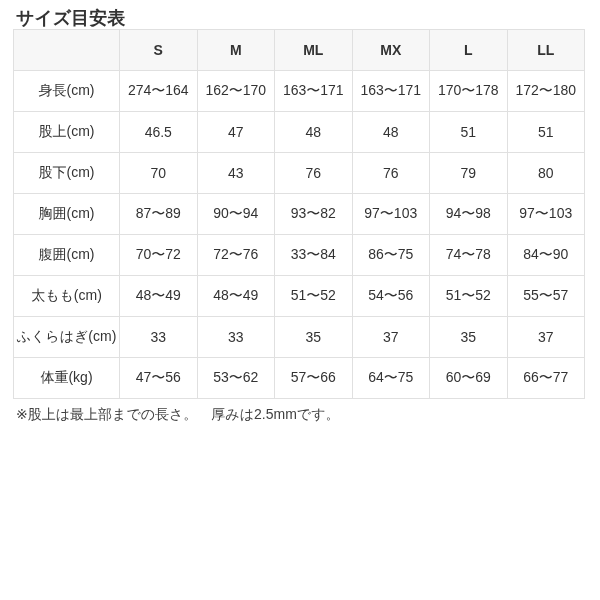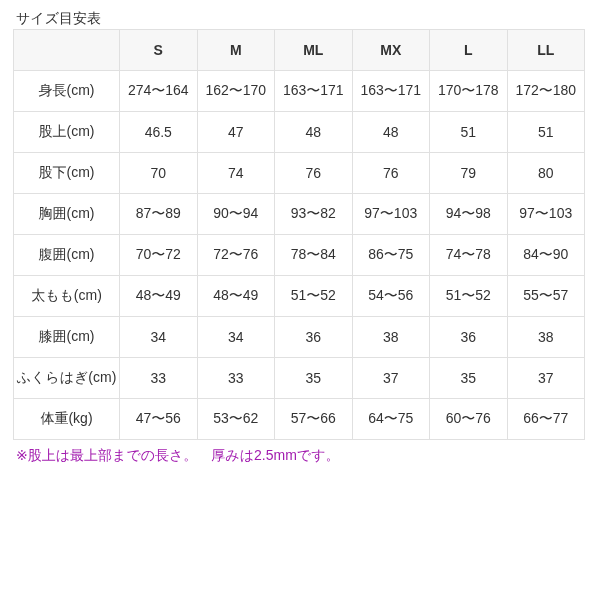--- a/index.html
+++ b/index.html
@@ -12,23 +12,23 @@
     font-family: "Liberation Sans", "DejaVu Sans", sans-serif;
     color: #333333;
     overflow: hidden;
   }
   .page {
     width: 600px;
     height: 600px;
   }
   .title {
     margin: 8px 0 0 16px;
-    font-size: 14px;
+    font-size: 18px;
     line-height: 20px;
-    font-weight: normal;
+    font-weight: bold;
     color: #333333;
   }
   table.size-table {
     border-collapse: collapse;
     table-layout: fixed;
     margin: 1px 0 0 13px;
     width: 571px;
   }
   table.size-table th,
   table.size-table td {
@@ -45,21 +45,21 @@
   }
   table.size-table thead th {
     background: #f7f7f7;
     font-weight: bold;
     color: #333333;
   }
   .footnote {
     margin: 6px 0 0 16px;
     font-size: 14px;
     line-height: 18px;
-    color: #a21caf;
+    color: #404040;
   }
 </style>
 </head>
 <body>
 
 <div class="page">
   <div class="title">サイズ目安表</div>
 
   <table class="size-table">
     <colgroup>
@@ -97,77 +97,68 @@
           <td>46.5</td>
           <td>47</td>
           <td>48</td>
           <td>48</td>
           <td>51</td>
           <td>51</td>
         </tr>
         <tr>
           <td>股下(cm)</td>
           <td>70</td>
-          <td>74</td>
+          <td>43</td>
           <td>76</td>
           <td>76</td>
           <td>79</td>
           <td>80</td>
         </tr>
         <tr>
           <td>胸囲(cm)</td>
           <td>87〜89</td>
           <td>90〜94</td>
           <td>93〜82</td>
           <td>97〜103</td>
           <td>94〜98</td>
           <td>97〜103</td>
         </tr>
         <tr>
           <td>腹囲(cm)</td>
           <td>70〜72</td>
           <td>72〜76</td>
-          <td>78〜84</td>
+          <td>33〜84</td>
           <td>86〜75</td>
           <td>74〜78</td>
           <td>84〜90</td>
         </tr>
         <tr>
           <td>太もも(cm)</td>
           <td>48〜49</td>
           <td>48〜49</td>
           <td>51〜52</td>
           <td>54〜56</td>
           <td>51〜52</td>
           <td>55〜57</td>
-        </tr>
-        <tr>
-          <td>膝囲(cm)</td>
-          <td>34</td>
-          <td>34</td>
-          <td>36</td>
-          <td>38</td>
-          <td>36</td>
-          <td>38</td>
         </tr>
         <tr>
           <td>ふくらはぎ(cm)</td>
           <td>33</td>
           <td>33</td>
           <td>35</td>
           <td>37</td>
           <td>35</td>
           <td>37</td>
         </tr>
         <tr>
           <td>体重(kg)</td>
           <td>47〜56</td>
           <td>53〜62</td>
           <td>57〜66</td>
           <td>64〜75</td>
-          <td>60〜76</td>
+          <td>60〜69</td>
           <td>66〜77</td>
         </tr>
       </tbody>
   </table>
 
   <div class="footnote">※股上は最上部までの長さ。　厚みは2.5mmです。</div>
 </div>
 
 </body></html>

